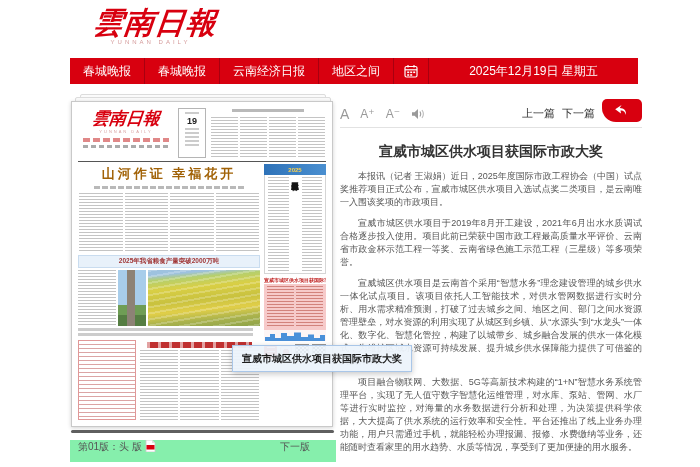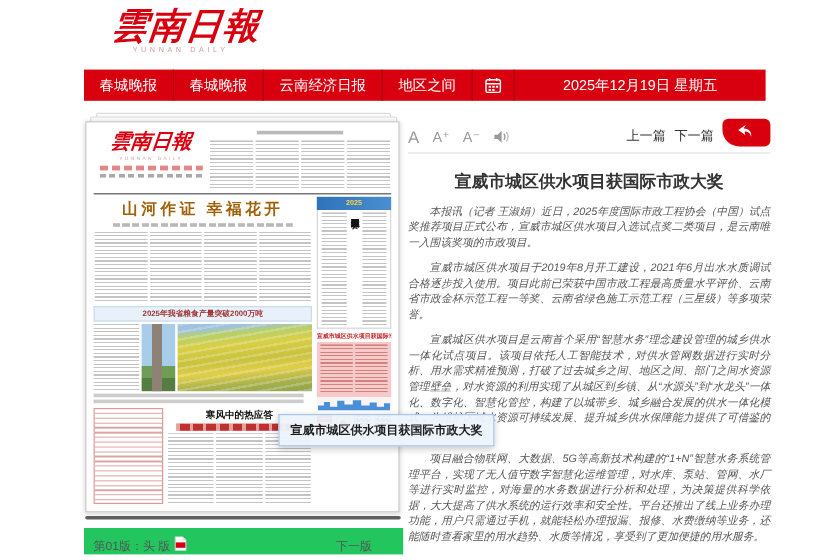--- a/index.html
+++ b/index.html
@@ -96,39 +96,39 @@
   .skyline{height:11px;background:#fdf5f5;display:flex;align-items:flex-end;justify-content:center;}
   .qr-row{margin-top:3px;display:flex;align-items:center;gap:3px;}
   .qr-red{width:14px;height:14px;background:#d8000f;border-radius:2px;
       background-image:repeating-linear-gradient(rgba(255,255,255,.8) 0 1px,rgba(0,0,0,0) 1px 4px);
       background-size:8px 10px;background-repeat:no-repeat;background-position:3px 2px;}
   .stamp{width:10px;height:10px;border-radius:2px;background:radial-gradient(circle at 50% 50%,#e03030 0 3px,#fbe9e9 3px);border:1px solid #e8b0b0;}
   .qr{width:13px;height:13px;border:1px solid #999;
       background:repeating-conic-gradient(#333 0 25%,#fff 0 50%);background-size:4px 4px;}
 
   .bottom-rule{position:absolute;left:71px;top:430px;width:263px;height:3px;background:#5f5f5f;border-radius:2px;}
-  .edition-bar{position:absolute;left:70px;top:440px;width:266px;height:22px;background:#22c55e;
-      display:flex;align-items:flex-end;padding:0 8px;box-sizing:border-box;font-size:10px;color:#555;}
+  .edition-bar{position:absolute;left:70px;top:440px;width:266px;height:22px;background:#86efac;
+      display:flex;align-items:flex-start;padding:0 8px;box-sizing:border-box;font-size:10px;color:#555;}
   .edition-label{display:flex;align-items:center;gap:3px;}
   .next-edition{margin-left:auto;padding-right:18px;cursor:pointer;}
 
   
   .article-panel{position:absolute;left:340px;top:100px;width:302px;}
   .toolbar{height:27px;display:flex;align-items:center;border-bottom:1px solid #e2e2e2;color:#999;}
   .tb-a{font-size:14px;margin-right:11px;cursor:pointer;line-height:1;}
   .tb-a.small{font-size:12px;}
   .tb-speaker{margin-right:auto;display:flex;align-items:center;cursor:pointer;}
   .tb-right{margin-left:auto;display:flex;align-items:center;font-size:11px;color:#333;}
   .tb-link{cursor:pointer;margin-right:7px;white-space:nowrap;}
   .back-btn{width:40px;height:23px;background:#d8000f;border-radius:5px 5px 5px 14px;
       display:flex;align-items:center;justify-content:center;cursor:pointer;margin-top:-6px;}
   .article-title{margin-top:15px;text-align:center;font-size:14px;font-weight:bold;color:#333;white-space:nowrap;}
   .article-body{margin-top:9px;}
   .article-body p{font-size:9px;line-height:13px;color:#565656;text-align:justify;
-      text-indent:2em;margin:0 0 8px;font-style:italic;}
+      text-indent:2em;margin:0 0 8px;}
 
   
   .tooltip{position:absolute;left:232px;top:345px;width:178px;height:25px;
       background:rgba(236,243,251,.95);border:1px solid #a9c6e8;box-shadow:0 2px 6px rgba(0,0,0,.22);
       display:flex;align-items:center;justify-content:center;font-size:10px;font-weight:bold;color:#1d1d1d;
       white-space:nowrap;z-index:40;}
 </style>
 </head>
 <body>
 
@@ -166,20 +166,29 @@
 
     <div class="paper">
 
       <div class="masthead">
         <div class="mh-logo">
           <div class="mh-cn">雲南日報</div>
           <div class="mh-en">YUNNAN DAILY</div>
           <div class="mh-red-line"></div>
           <div class="mh-grey-line"></div>
         </div>
+        <div class="datebox">
+          <div class="db-line"></div>
+          <div class="db-day">19</div>
+          <div class="db-line"></div>
+          <div class="db-line"></div>
+          <div class="db-line"></div>
+          <div class="db-line"></div>
+          <div class="db-line"></div>
+        </div>
         <div class="mh-right">
           <div class="mh-kicker"></div>
           <div class="cols mh-cols">
             <div class="col"></div>
             <div class="col"></div>
             <div class="col"></div>
             <div class="col"></div>
           </div>
         </div>
       </div>
@@ -203,21 +212,20 @@
             <div class="photo-text"></div>
             <div class="photo-rock"></div>
             <div class="photo-main"></div>
           </div>
           <div class="cap"></div>
           <div class="cap"></div>
 
           <div class="bottom-row">
             <div class="red-box"></div>
             <div class="mid">
-              <div class="cold-headline">寒风中的热应答</div>
               <div class="mid-strip"></div>
               <div class="cols mid-cols">
                 <div class="col"></div>
                 <div class="col"></div>
                 <div class="col"></div>
               </div>
             </div>
           </div>
         </div>
 

